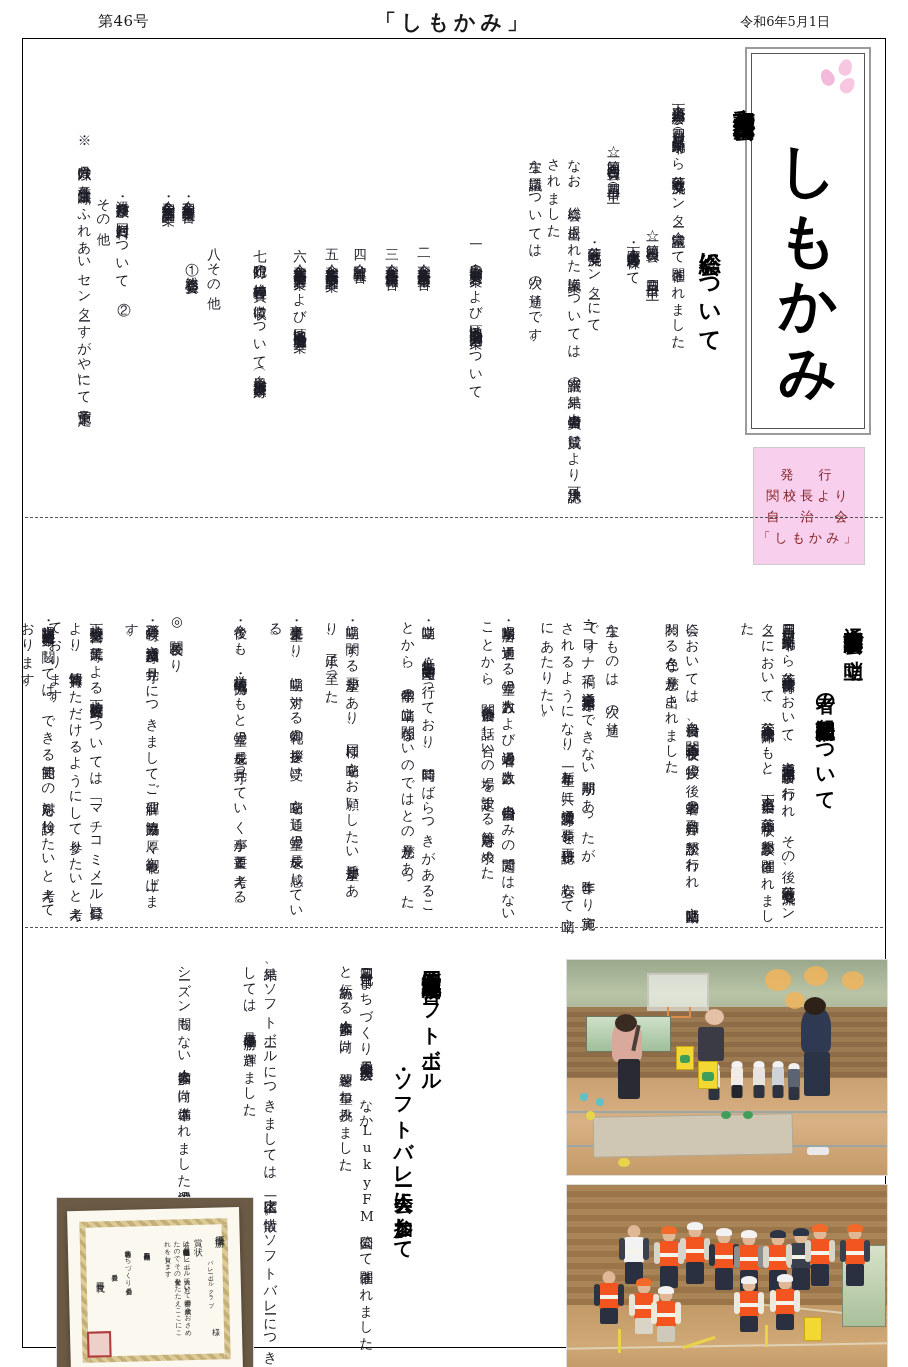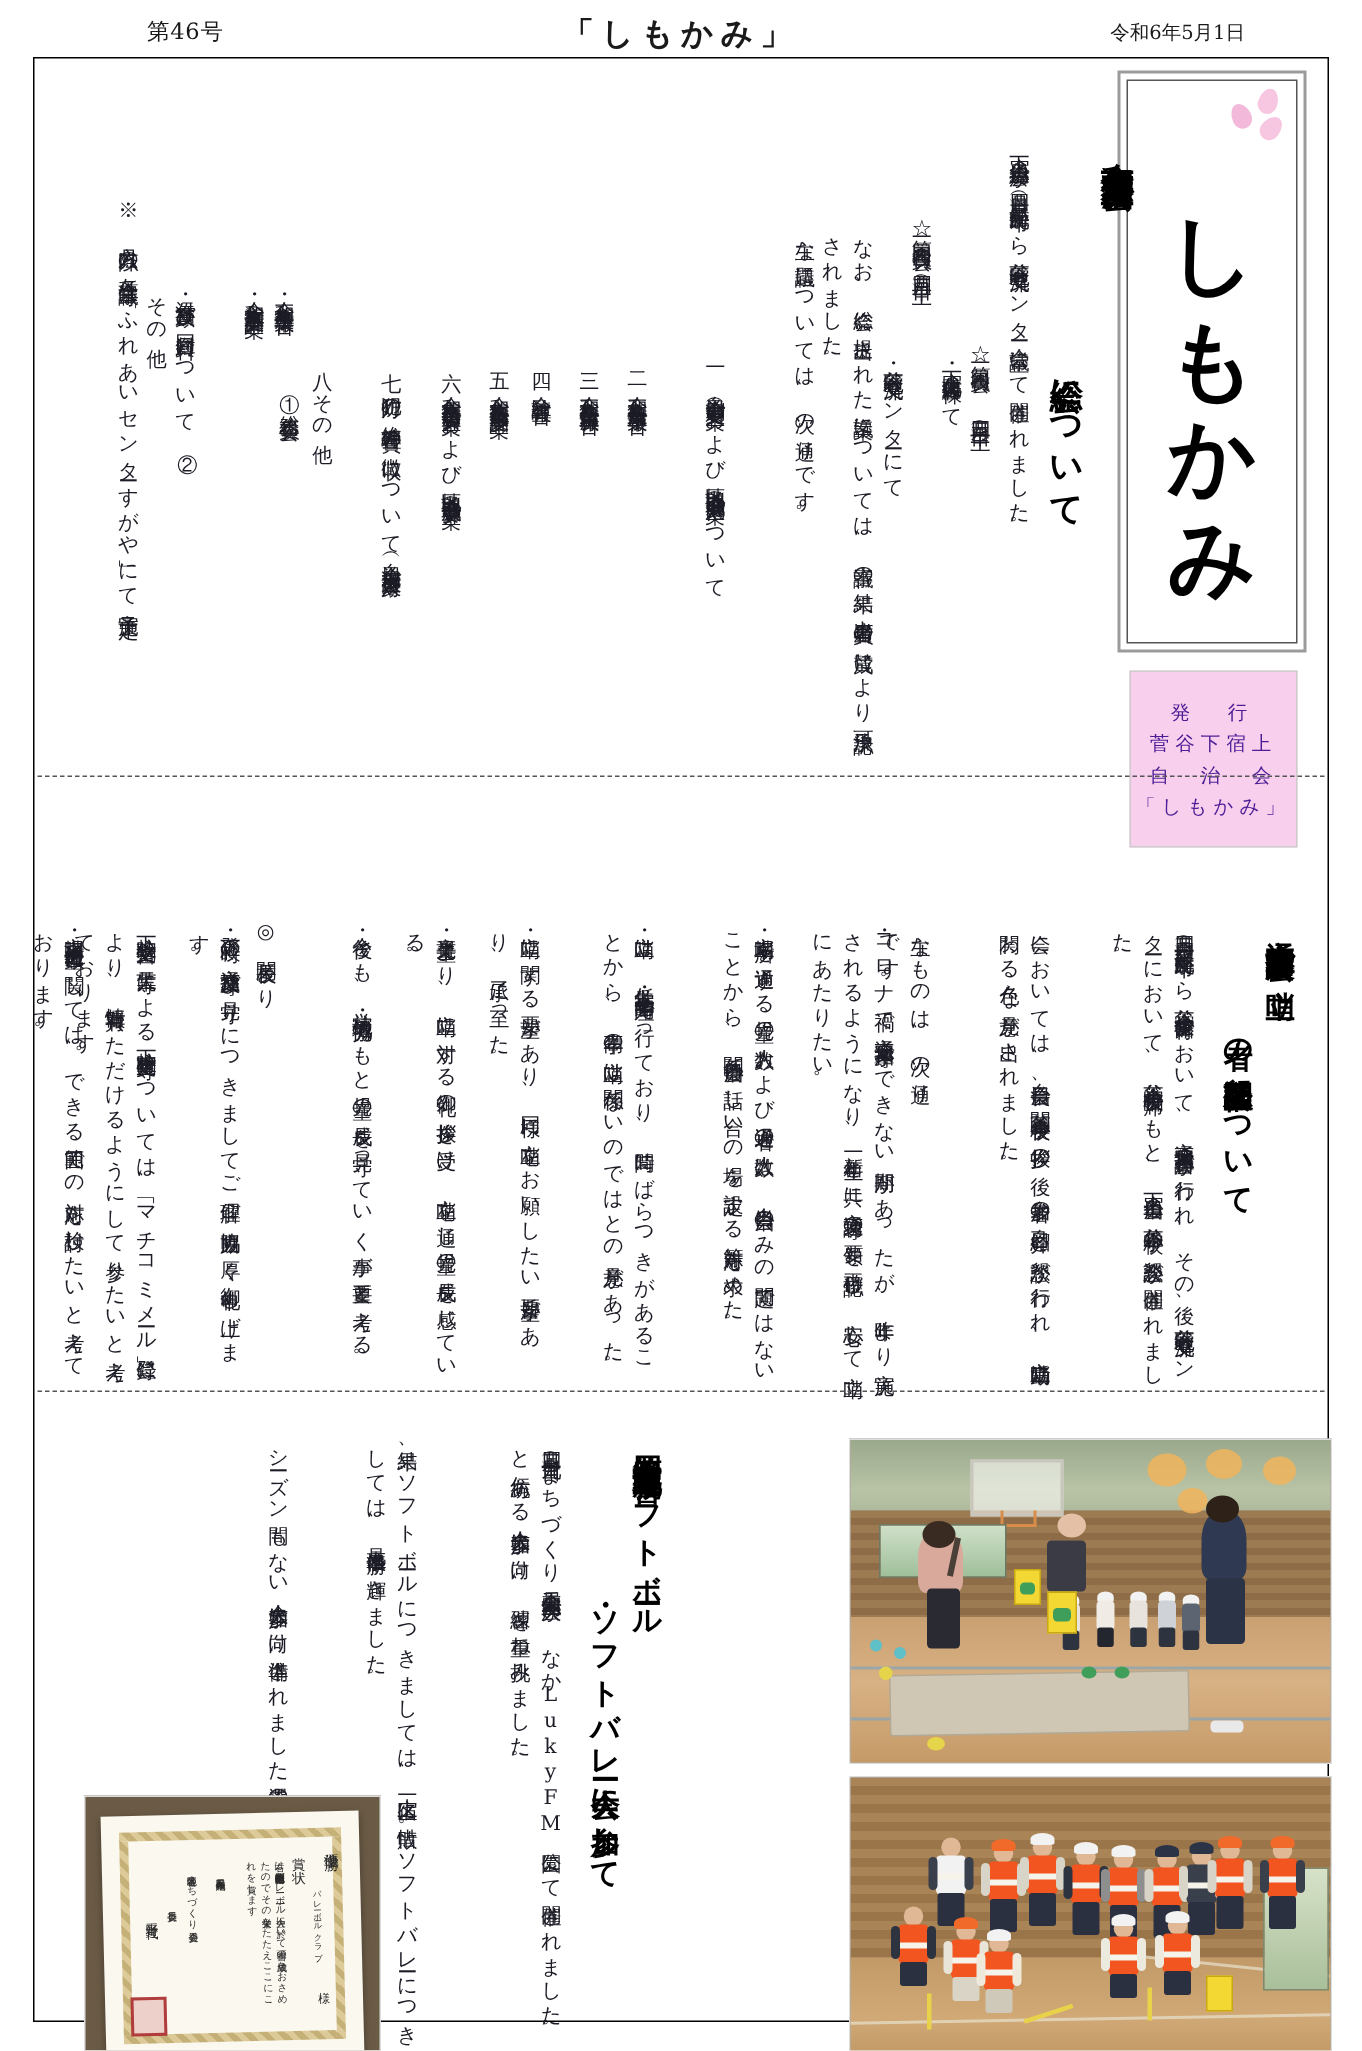--- a/index.html
+++ b/index.html
@@ -122,21 +122,21 @@
     display: flex;
     flex-direction: column;
     align-items: center;
     justify-content: center;
     gap: 3px;
   }
   .publisher .pl {
     font-family: "DejaVu Serif", "Liberation Serif", serif;
     font-size: 13px;
     letter-spacing: 4px;
-    color: #4c1d95;
+    color: #7f1d1d;
     white-space: nowrap;
   }
   .publisher .pl.wide { letter-spacing: 6px; }
 
   
   .vcol {
     position: absolute;
     writing-mode: vertical-rl;
     text-orientation: upright;
     font-family: "DejaVu Serif", "Liberation Serif", serif;
@@ -302,21 +302,21 @@
       </div>
       <div class="sakura">
         <span class="petal p1"></span>
         <span class="petal p2"></span>
         <span class="petal p3"></span>
       </div>
     </div>
 
     <div class="publisher">
       <div class="pl wide">発　行</div>
-      <div class="pl">菅谷下宿上</div>
+      <div class="pl">関校長より</div>
       <div class="pl">自　治　会</div>
       <div class="pl">「しもかみ」</div>
     </div>
 
     <div class="vhead a1-head a1-head-1">令和六年度下宿上自治会</div>
     <div class="vhead a1-head a1-head-2">総会について</div>
 
     <div class="vcol a1-body" style="right:196px; height:330px;">下宿上自治会総会が四月六日（土）午前九時半から菅谷地区交流センター会議室にて開催されました。</div>
 
     <div class="vcol a1-body" style="right:222px; top:180px; height:265px;">☆第一回役員会　　四月二十三日（土）</div>

